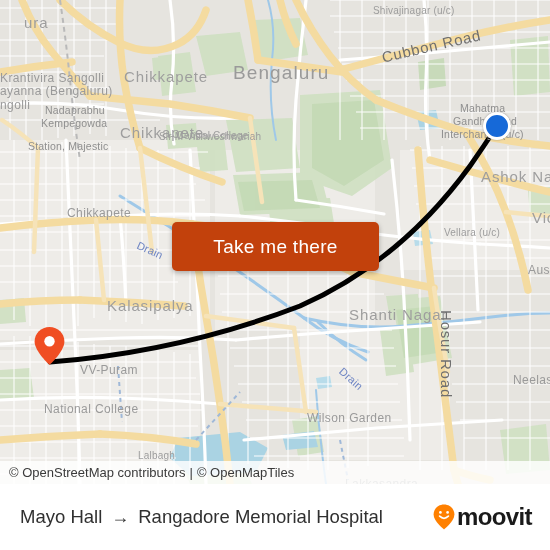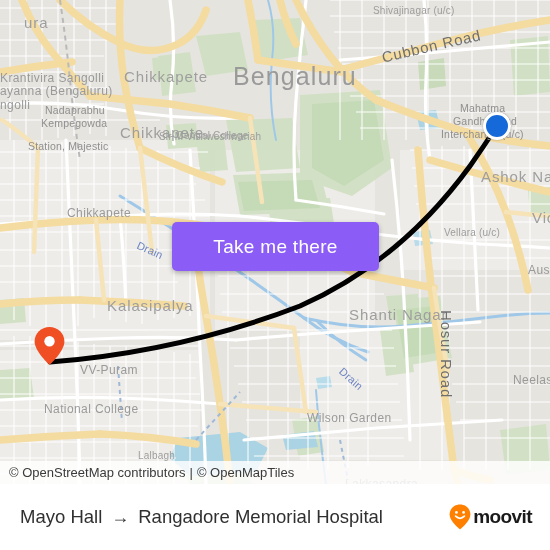--- a/index.html
+++ b/index.html
@@ -37,21 +37,21 @@
   }
 
   
   .lbl {
     position: absolute;
     color: #8c8c8c;
     white-space: nowrap;
     pointer-events: none;
     letter-spacing: .2px;
   }
-  .lbl.place-xl  { font-size: 25px; color: #9a9a9a; letter-spacing: 1.1px; }
+  .lbl.place-xl  { font-size: 19px; color: #9a9a9a; letter-spacing: 1.1px; }
   .lbl.place-lg  { font-size: 15px; color: #9e9e9e; letter-spacing: .9px; padding-left: 24px; }
   .lbl.place-md  { font-size: 12px; color: #9a9a9a; letter-spacing: .4px; }
   .lbl.place-sm  { font-size: 10px; color: #9d9d9d; }
   .lbl.station   { font-size: 10.5px; color: #8f8f8f; text-align: center; line-height: 13px; }
   .lbl.water     { color: #6f86c4; font-size: 11px; font-style: normal; }
   .lbl.road-big  { color: #6f6f6f; font-size: 15px; letter-spacing: .8px; }
 
   .rot-hosur { transform: rotate(90deg); transform-origin: left top; }
   .rot-drain1 { transform: rotate(24deg); transform-origin: left top; }
   .rot-drain2 { transform: rotate(42deg); transform-origin: left top; }
@@ -72,21 +72,21 @@
     position: absolute;
     left: 34px; top: 327px;
     width: 31px; height: 38px;
   }
 
   
   #cta-button {
     position: absolute;
     left: 172px; top: 222px;
     width: 207px; height: 49px;
-    background: #8b5cf6;
+    background: #c2410c;
     border: none;
     border-radius: 5px;
     color: #ffffff;
     font-family: "Liberation Sans", sans-serif;
     font-size: 19px;
     letter-spacing: .3px;
     cursor: pointer;
     box-shadow: 0 2px 5px rgba(0,0,0,.28);
     display: flex;
     align-items: center;
@@ -132,21 +132,21 @@
     margin: 0 9px;
     font-size: 18px;
     color: #303030;
   }
   #brand-logo {
     display: flex;
     align-items: center;
     gap: 2px;
   }
   #brand-wordmark {
-    font-size: 19px;
+    font-size: 24px;
     font-weight: bold;
     color: #1a1a1a;
     letter-spacing: -.6px;
   }
 </style>
 </head>
 <body>
 
 <div id="app">
 

